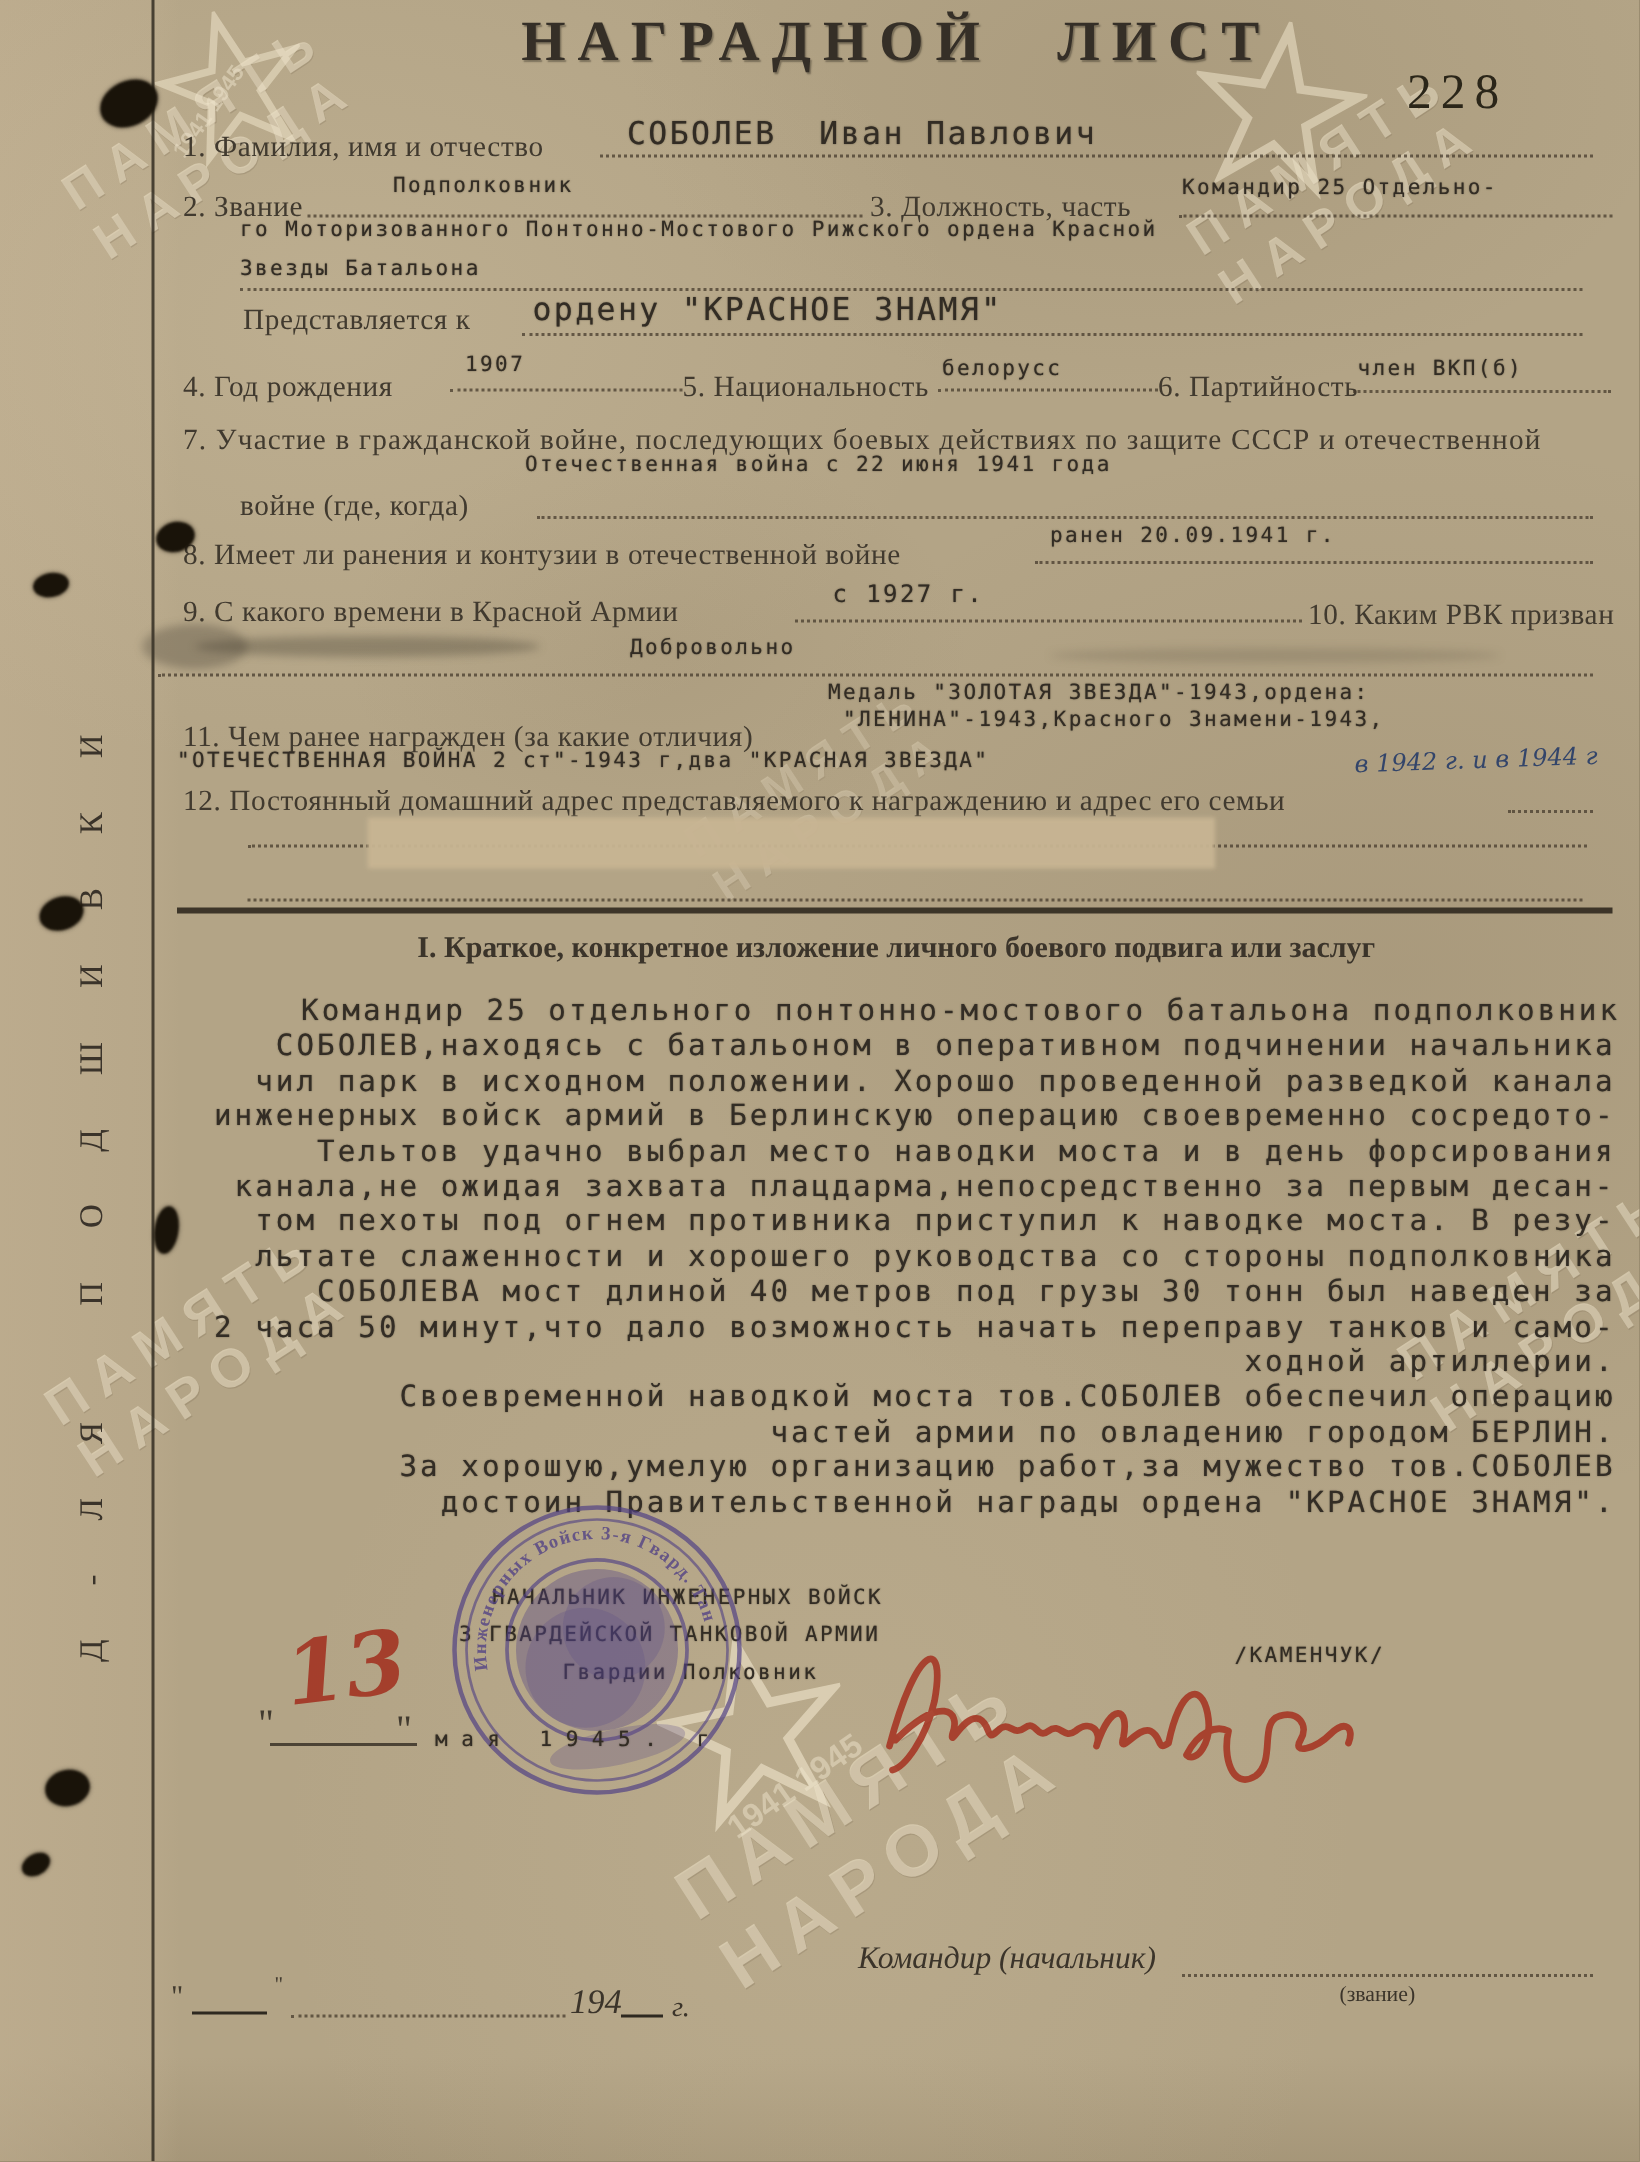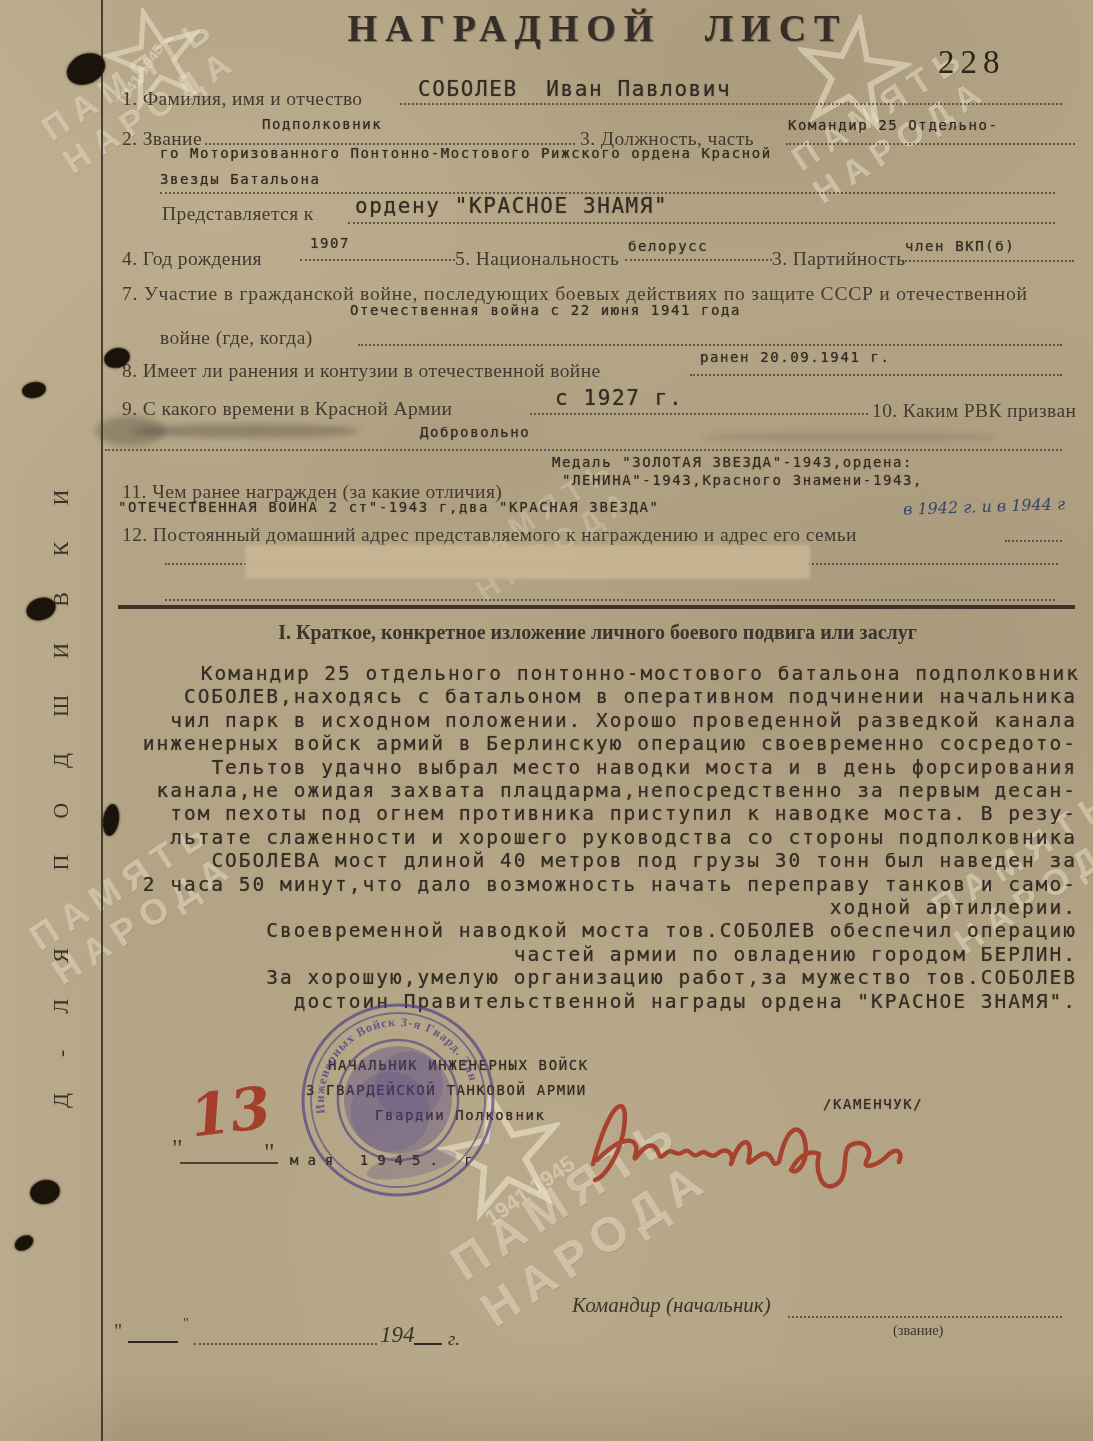--- a/index.html
+++ b/index.html
@@ -98,35 +98,35 @@
   <div class="abs lb" style="left:162px;top:203px;">Представляется к</div>
   <div class="abs tw" style="left:355px;top:194px;font-size:21px;">ордену "КРАСНОЕ ЗНАМЯ"</div>
   <div class="abs dot" style="left:348px;top:222px;width:707px;"></div>
 
   <div class="abs lb" style="left:122px;top:248px;">4.  Год рождения</div>
   <div class="abs tw" style="left:310px;top:235px;">1907</div>
   <div class="abs dot" style="left:300px;top:259px;width:155px;"></div>
   <div class="abs lb" style="left:455px;top:248px;">5. Национальность</div>
   <div class="abs tw" style="left:628px;top:238px;">белорусс</div>
   <div class="abs dot" style="left:625px;top:259px;width:147px;"></div>
-  <div class="abs lb" style="left:772px;top:248px;">3. Партийность</div>
+  <div class="abs lb" style="left:772px;top:248px;">6. Партийность</div>
   <div class="abs tw" style="left:905px;top:238px;">член ВКП(б)</div>
   <div class="abs dot" style="left:902px;top:260px;width:172px;"></div>
 
   <div class="abs lb" style="left:122px;top:283px;letter-spacing:.8px;">7.  Участие в гражданской войне, последующих боевых действиях по защите СССР и отечественной</div>
   <div class="abs tw" style="left:350px;top:302px;">Отечественная война с 22 июня 1941 года</div>
   <div class="abs lb" style="left:160px;top:327px;">войне (где, когда)</div>
   <div class="abs dot" style="left:358px;top:344px;width:704px;"></div>
 
   <div class="abs lb" style="left:122px;top:360px;">8.  Имеет ли ранения и контузии в отечественной войне</div>
   <div class="abs tw" style="left:700px;top:349px;">ранен 20.09.1941 г.</div>
   <div class="abs dot" style="left:690px;top:374px;width:372px;"></div>
 
   <div class="abs lb" style="left:122px;top:398px;">9.  С какого времени в Красной Армии</div>
-  <div class="abs tw" style="left:555px;top:386px;font-size:21px;">с 1927 г.</div>
+  <div class="abs tw" style="left:555px;top:386px;font-size:16px;">с 1927 г.</div>
   <div class="abs dot" style="left:530px;top:413px;width:338px;"></div>
   <div class="abs lb" style="left:872px;top:400px;">10. Каким РВК призван</div>
   <div class="abs tw" style="left:420px;top:424px;">Добровольно</div>
   <div class="abs dot" style="left:105px;top:449px;width:957px;"></div>
 
   <div class="abs smudge" style="left:130px;top:424px;width:230px;height:14px;background:rgba(70,62,50,.35);"></div>
   <div class="abs smudge" style="left:95px;top:416px;width:70px;height:30px;background:rgba(60,52,42,.3);"></div>
   <div class="abs smudge" style="left:700px;top:432px;width:300px;height:10px;background:rgba(90,80,62,.22);"></div>
 
   <div class="abs tw" style="left:552px;top:454px;">Медаль "ЗОЛОТАЯ ЗВЕЗДА"-1943,ордена:</div>

